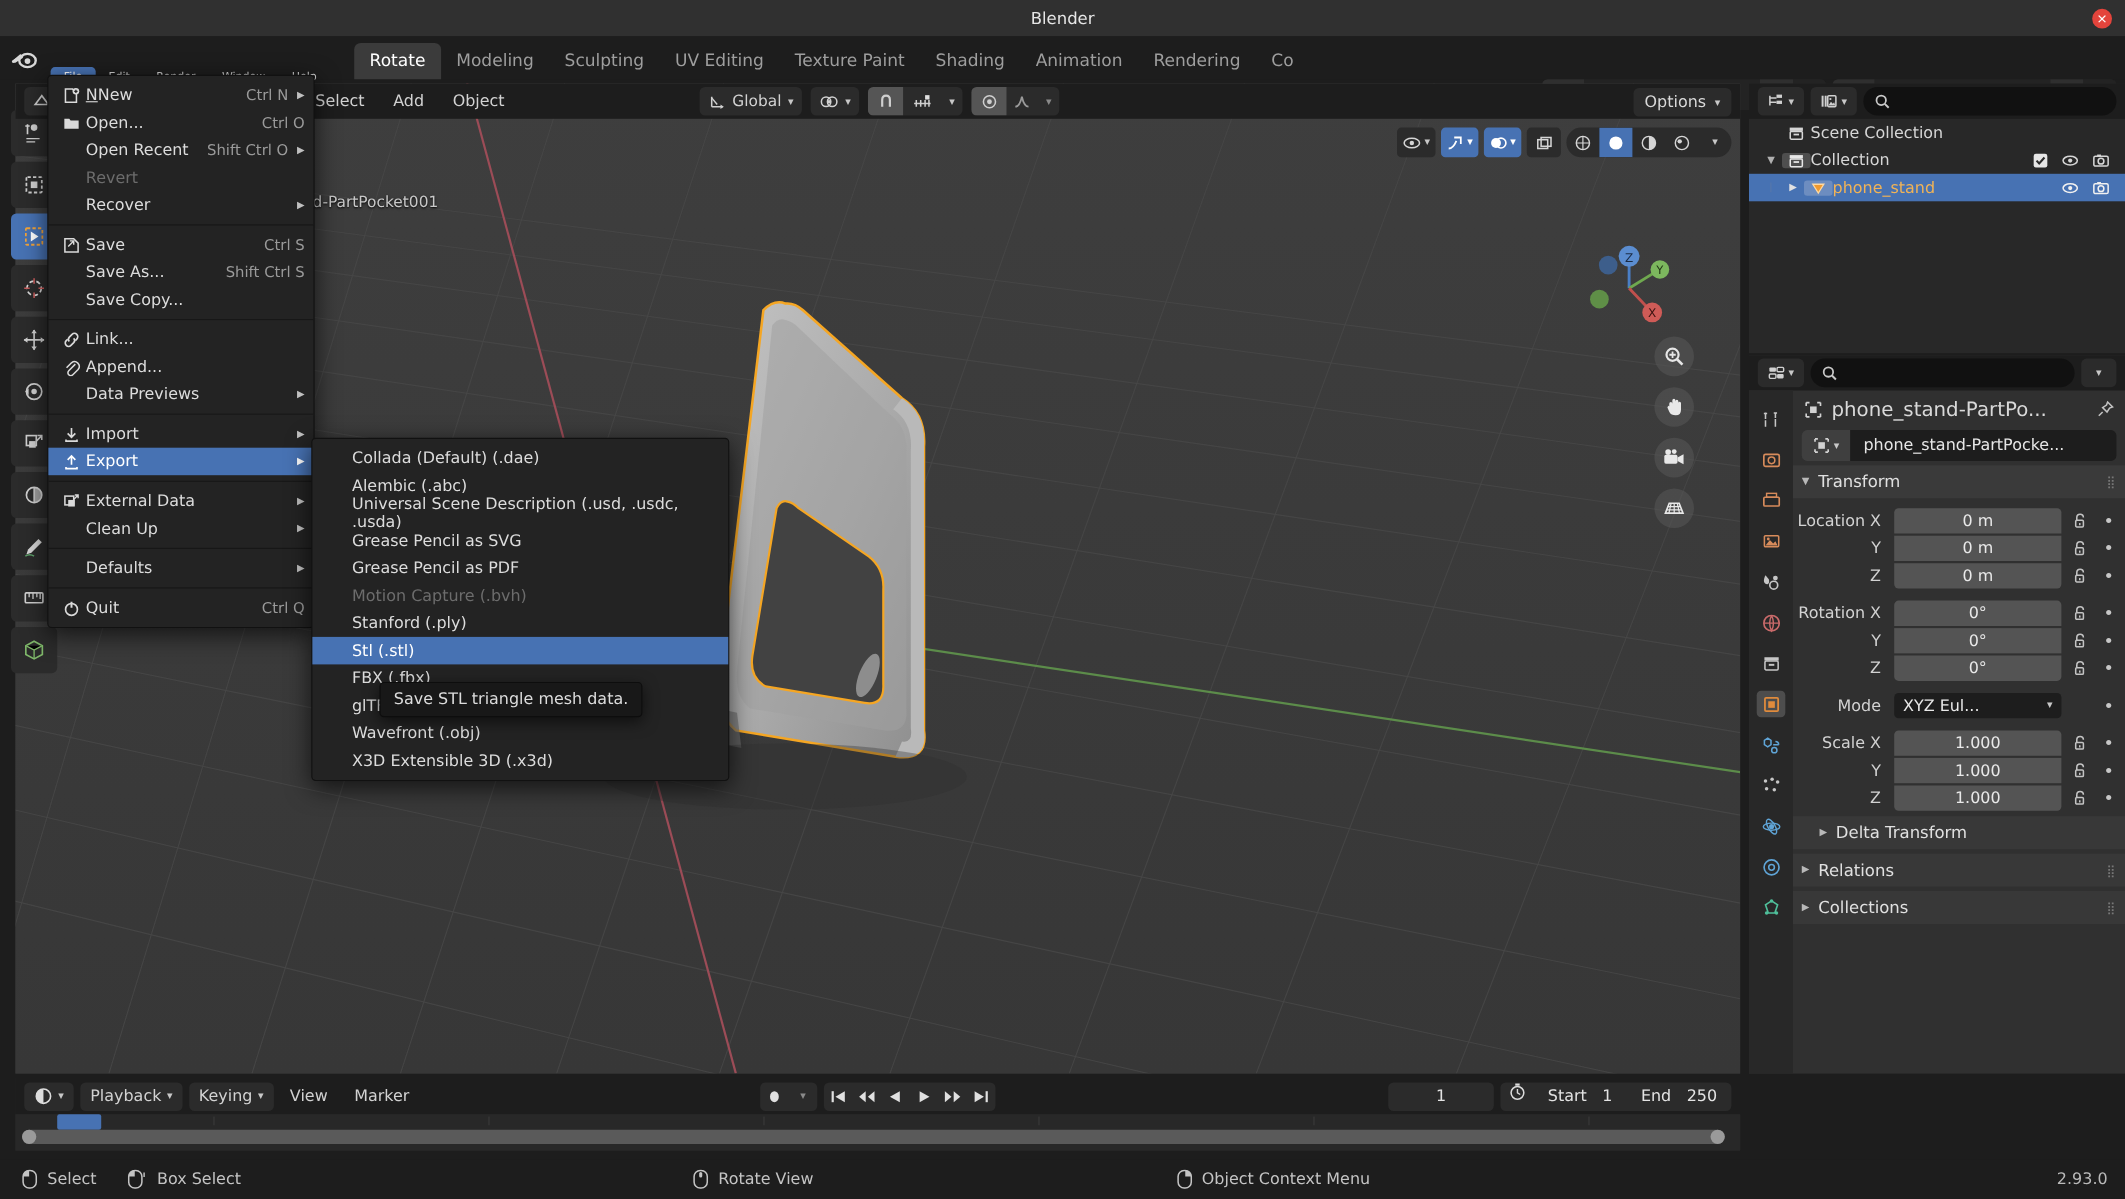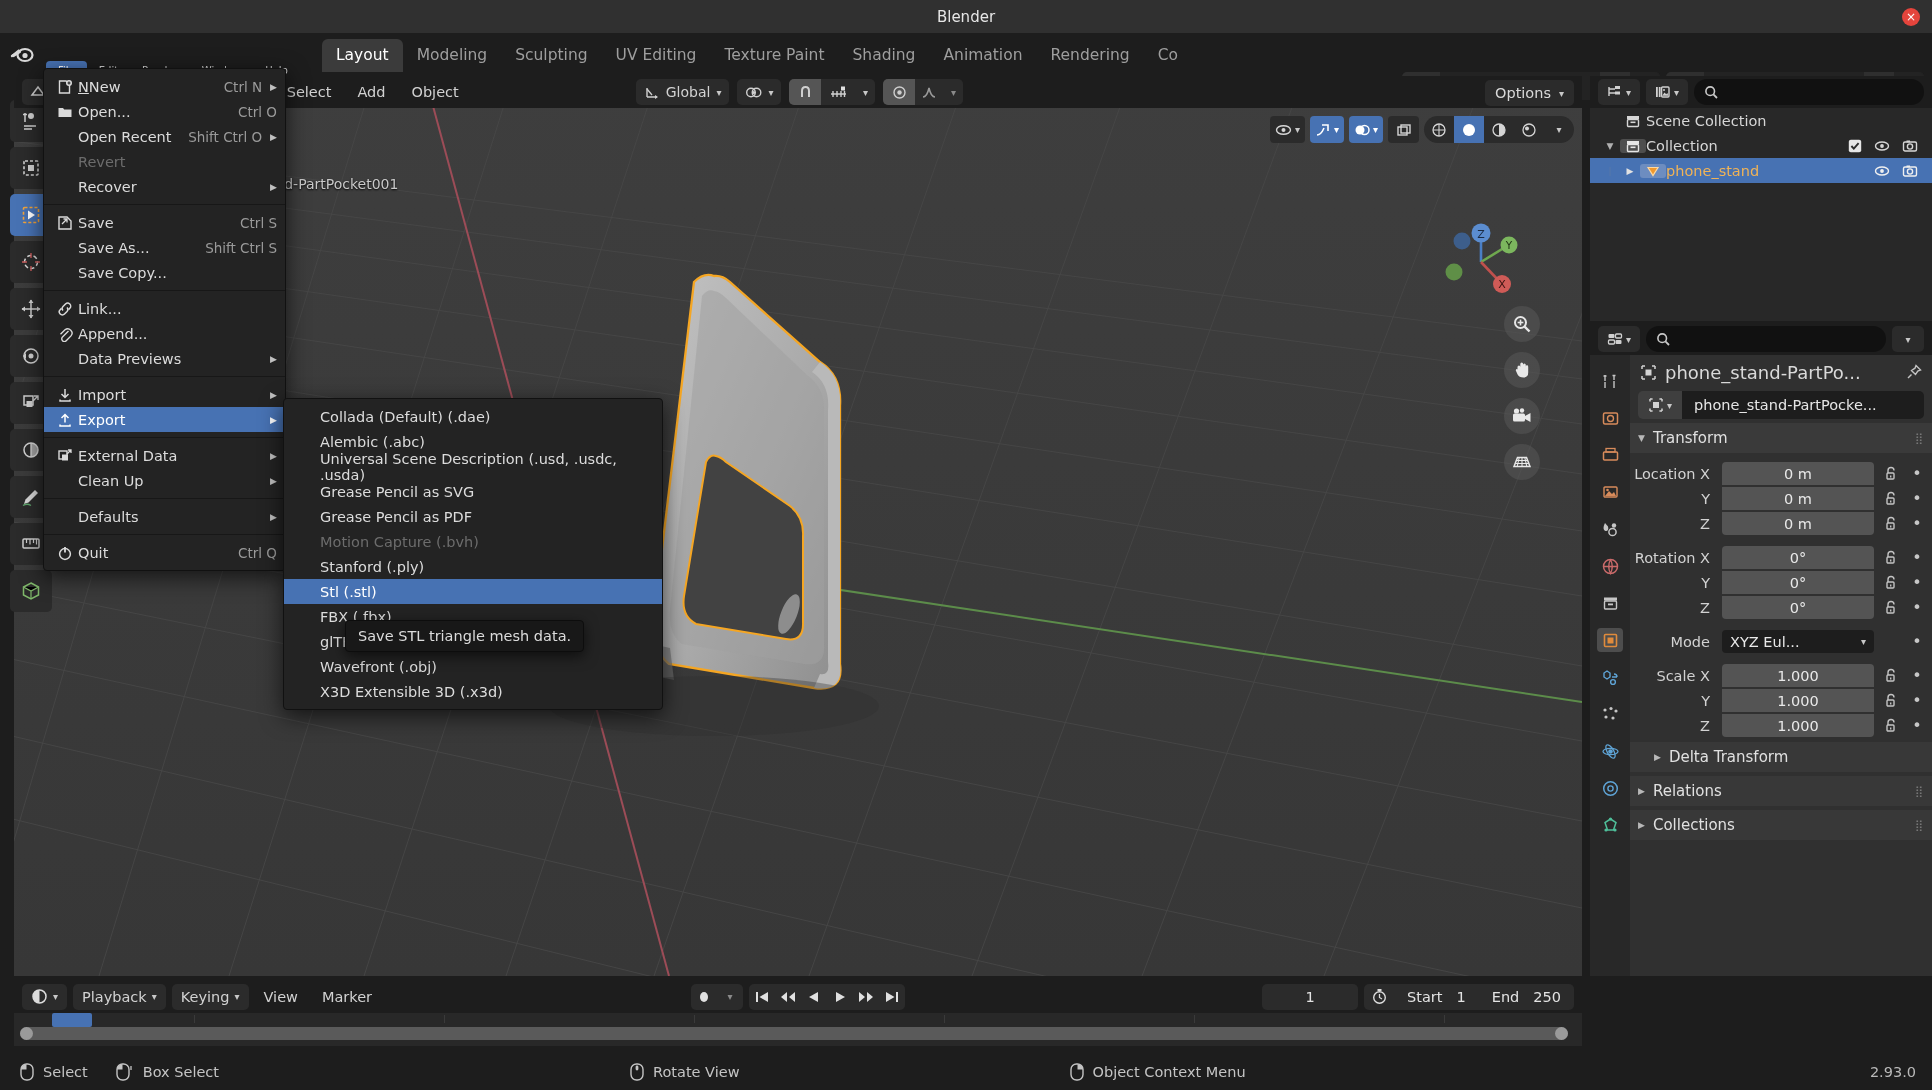--- a/index.html
+++ b/index.html
@@ -136,21 +136,21 @@
   .tl-drop { display:flex; align-items:center; gap:5px; background:#2b2b2b; border-radius:5px;
     height:26px; padding:0 9px; color:#d2d2d2; font-size:14.5px; cursor:pointer;}
   .tl-plain { color:#d2d2d2; font-size:14.5px; padding:0 9px; cursor:pointer;}
   .tl-center { position:absolute; left:50%; transform:translateX(-50%); display:flex; align-items:center; gap:6px;}
   .recgrp { display:flex; background:#2b2b2b; border-radius:5px; height:26px; align-items:center;}
   .playgrp { display:flex; background:#2b2b2b; border-radius:5px; height:26px; align-items:center; overflow:hidden;}
   .pbtn { width:26px; height:26px; display:flex; align-items:center; justify-content:center; cursor:pointer;}
   .tl-right { position:absolute; right:8px; display:flex; align-items:center; gap:6px;}
   .framefld { width:96px; height:26px; background:#2b2b2b; border-radius:5px; color:#e3e3e3;
     font-size:14.5px; display:flex; align-items:center; justify-content:center; cursor:text;}
-  .serange { display:flex; align-items:center; height:26px; background:#2b2b2b; border-radius:5px; overflow:hidden;}
+  .serange { display:flex; align-items:flex-start; height:26px; background:#2b2b2b; border-radius:5px; overflow:hidden;}
   .se-ic { width:30px; display:flex; align-items:center; justify-content:center;}
   .se-cell { display:flex; align-items:center; gap:14px; padding:0 13px; height:26px; color:#e3e3e3; font-size:14.5px; cursor:text;}
   .tl-body { position:relative; height:33px; background:#282828;}
   .tl-ticks { position:absolute; left:0; top:0; width:100%; height:14px;}
   .tl-tick { position:absolute; top:2px; width:1px; height:8px; background:#3a3a3a;}
   .playhead { position:absolute; left:38px; top:0; width:40px; height:14px; background:#4772b3; border-radius:2px;}
   .scrollbar { position:absolute; left:6px; bottom:6px; width:1548px; height:13px; background:#5a5a5a; border-radius:7px;}
   .sb-knob { position:absolute; width:13px; height:13px; border-radius:50%; background:#9a9a9a;}
 
   
@@ -180,21 +180,21 @@
         <path d="M2 12.4 L9.6 6.2 L12 9.4 L4.6 14.2 Z" fill="#d8d8d8"></path>
       </svg>
     </div>
     <div class="menuitem active">File</div>
     <div class="menuitem">Edit</div>
     <div class="menuitem">Render</div>
     <div class="menuitem">Window</div>
     <div class="menuitem">Help</div>
 
     <div class="wstabs">
-      <div class="wstab active">Layout</div>
+      <div class="wstab active">Rotate</div>
       <div class="wstab">Modeling</div>
       <div class="wstab">Sculpting</div>
       <div class="wstab">UV Editing</div>
       <div class="wstab">Texture Paint</div>
       <div class="wstab">Shading</div>
       <div class="wstab">Animation</div>
       <div class="wstab">Rendering</div>
       <div class="wstab">Co</div>
     </div>
 

